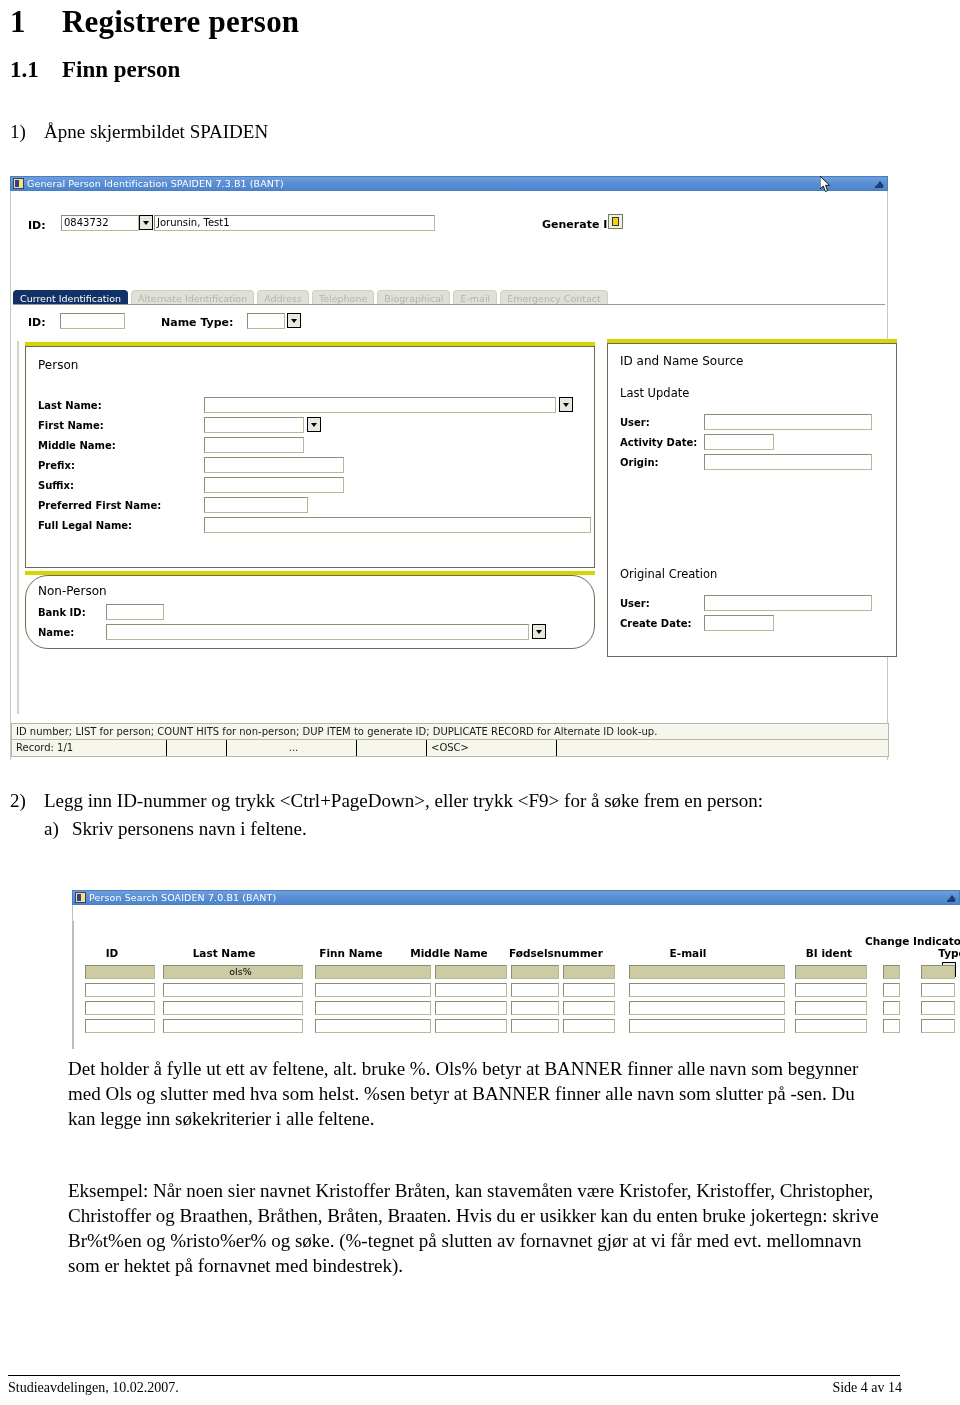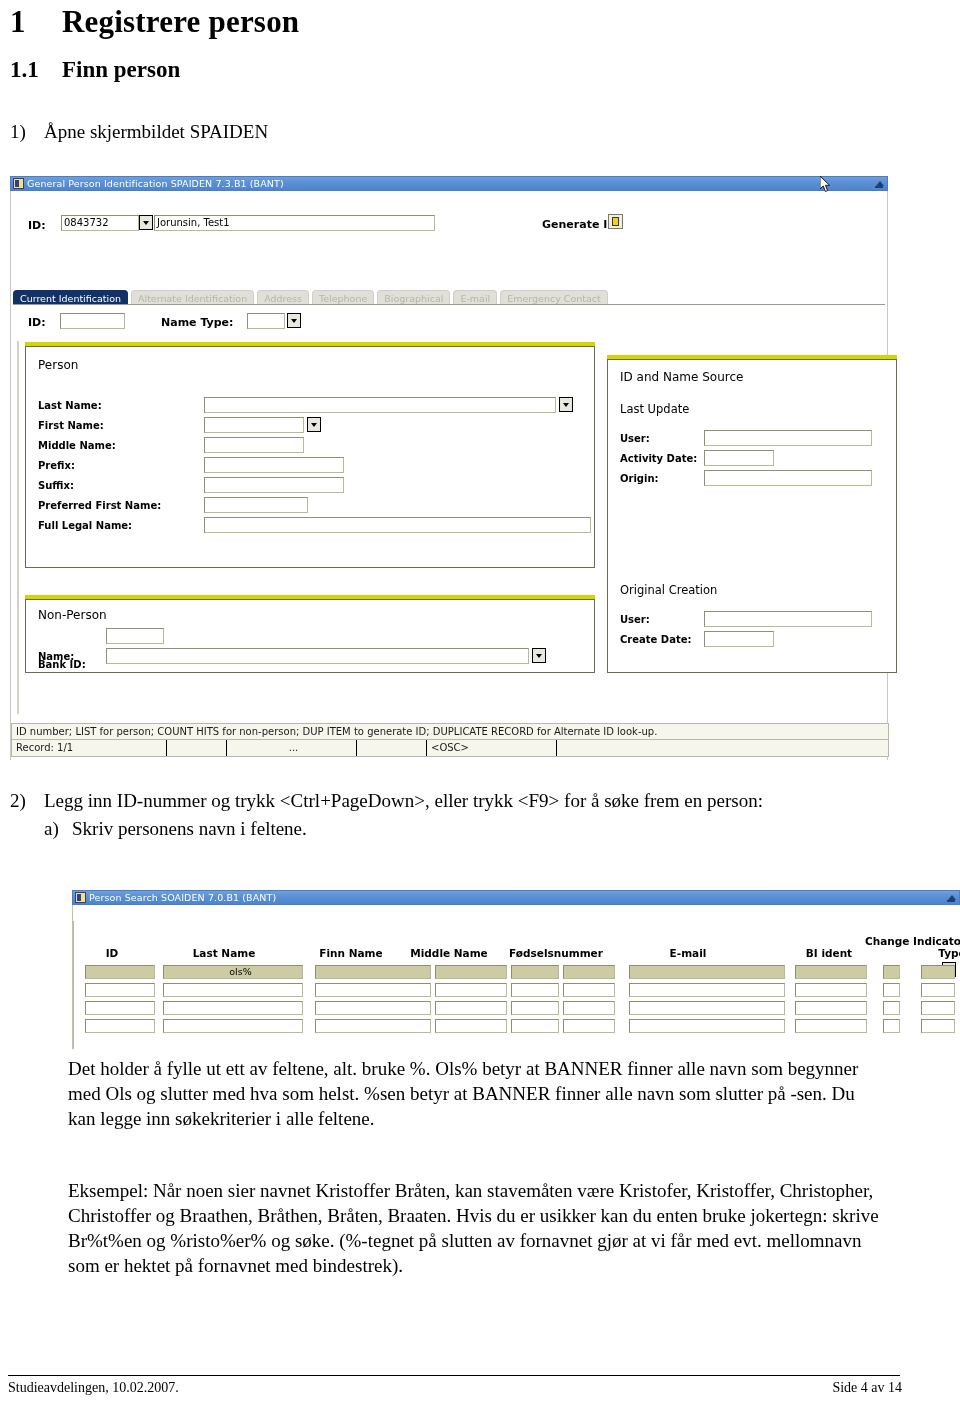--- a/index.html
+++ b/index.html
@@ -478,30 +478,30 @@
           <span class="lbl" style="position:absolute;left:12px;top:133px;">Suffix:</span>
           <span class="fld" style="position:absolute;left:178px;top:130px;width:140px;"></span>
 
           <span class="lbl" style="position:absolute;left:12px;top:153px;">Preferred First Name:</span>
           <span class="fld" style="position:absolute;left:178px;top:150px;width:104px;"></span>
 
           <span class="lbl" style="position:absolute;left:12px;top:173px;">Full Legal Name:</span>
           <span class="fld" style="position:absolute;left:178px;top:170px;width:387px;"></span>
         </div>
 
-        <div class="groupbox" id="gb-nonperson" style="left:6px;top:258px;width:570px;height:74px;">
+        <div class="groupbox" id="gb-nonperson" style="left:6px;top:234px;width:570px;height:74px;border-radius:23px;">
           <span class="gb-title" style="left:12px;top:8px;">Non-Person</span>
-          <span class="lbl" style="position:absolute;left:12px;top:31px;margin-top:28px;">Bank ID:</span>
+          <span class="lbl" style="position:absolute;left:12px;top:31px;">Bank ID:</span>
           <span class="fld" style="position:absolute;left:80px;top:28px;width:58px;"></span>
           <span class="lbl" style="position:absolute;left:12px;top:51px;">Name:</span>
           <span class="fld" style="position:absolute;left:80px;top:48px;width:423px;"></span>
           <span class="lov-btn" style="position:absolute;left:506px;top:48px;"></span>
         </div>
 
-        <div class="groupbox" id="gb-source" style="left:588px;top:18px;width:290px;height:314px;">
+        <div class="groupbox" id="gb-source" style="left:588px;top:2px;width:290px;height:314px;">
           <span class="gb-title" style="left:12px;top:10px;">ID and Name Source</span>
 
           <span class="gb-sub" style="left:12px;top:42px;">Last Update</span>
           <span class="lbl" style="position:absolute;left:12px;top:73px;">User:</span>
           <span class="fld" style="position:absolute;left:96px;top:70px;width:168px;"></span>
           <span class="lbl" style="position:absolute;left:12px;top:93px;">Activity Date:</span>
           <span class="fld" style="position:absolute;left:96px;top:90px;width:70px;"></span>
           <span class="lbl" style="position:absolute;left:12px;top:113px;">Origin:</span>
           <span class="fld" style="position:absolute;left:96px;top:110px;width:168px;"></span>
 

